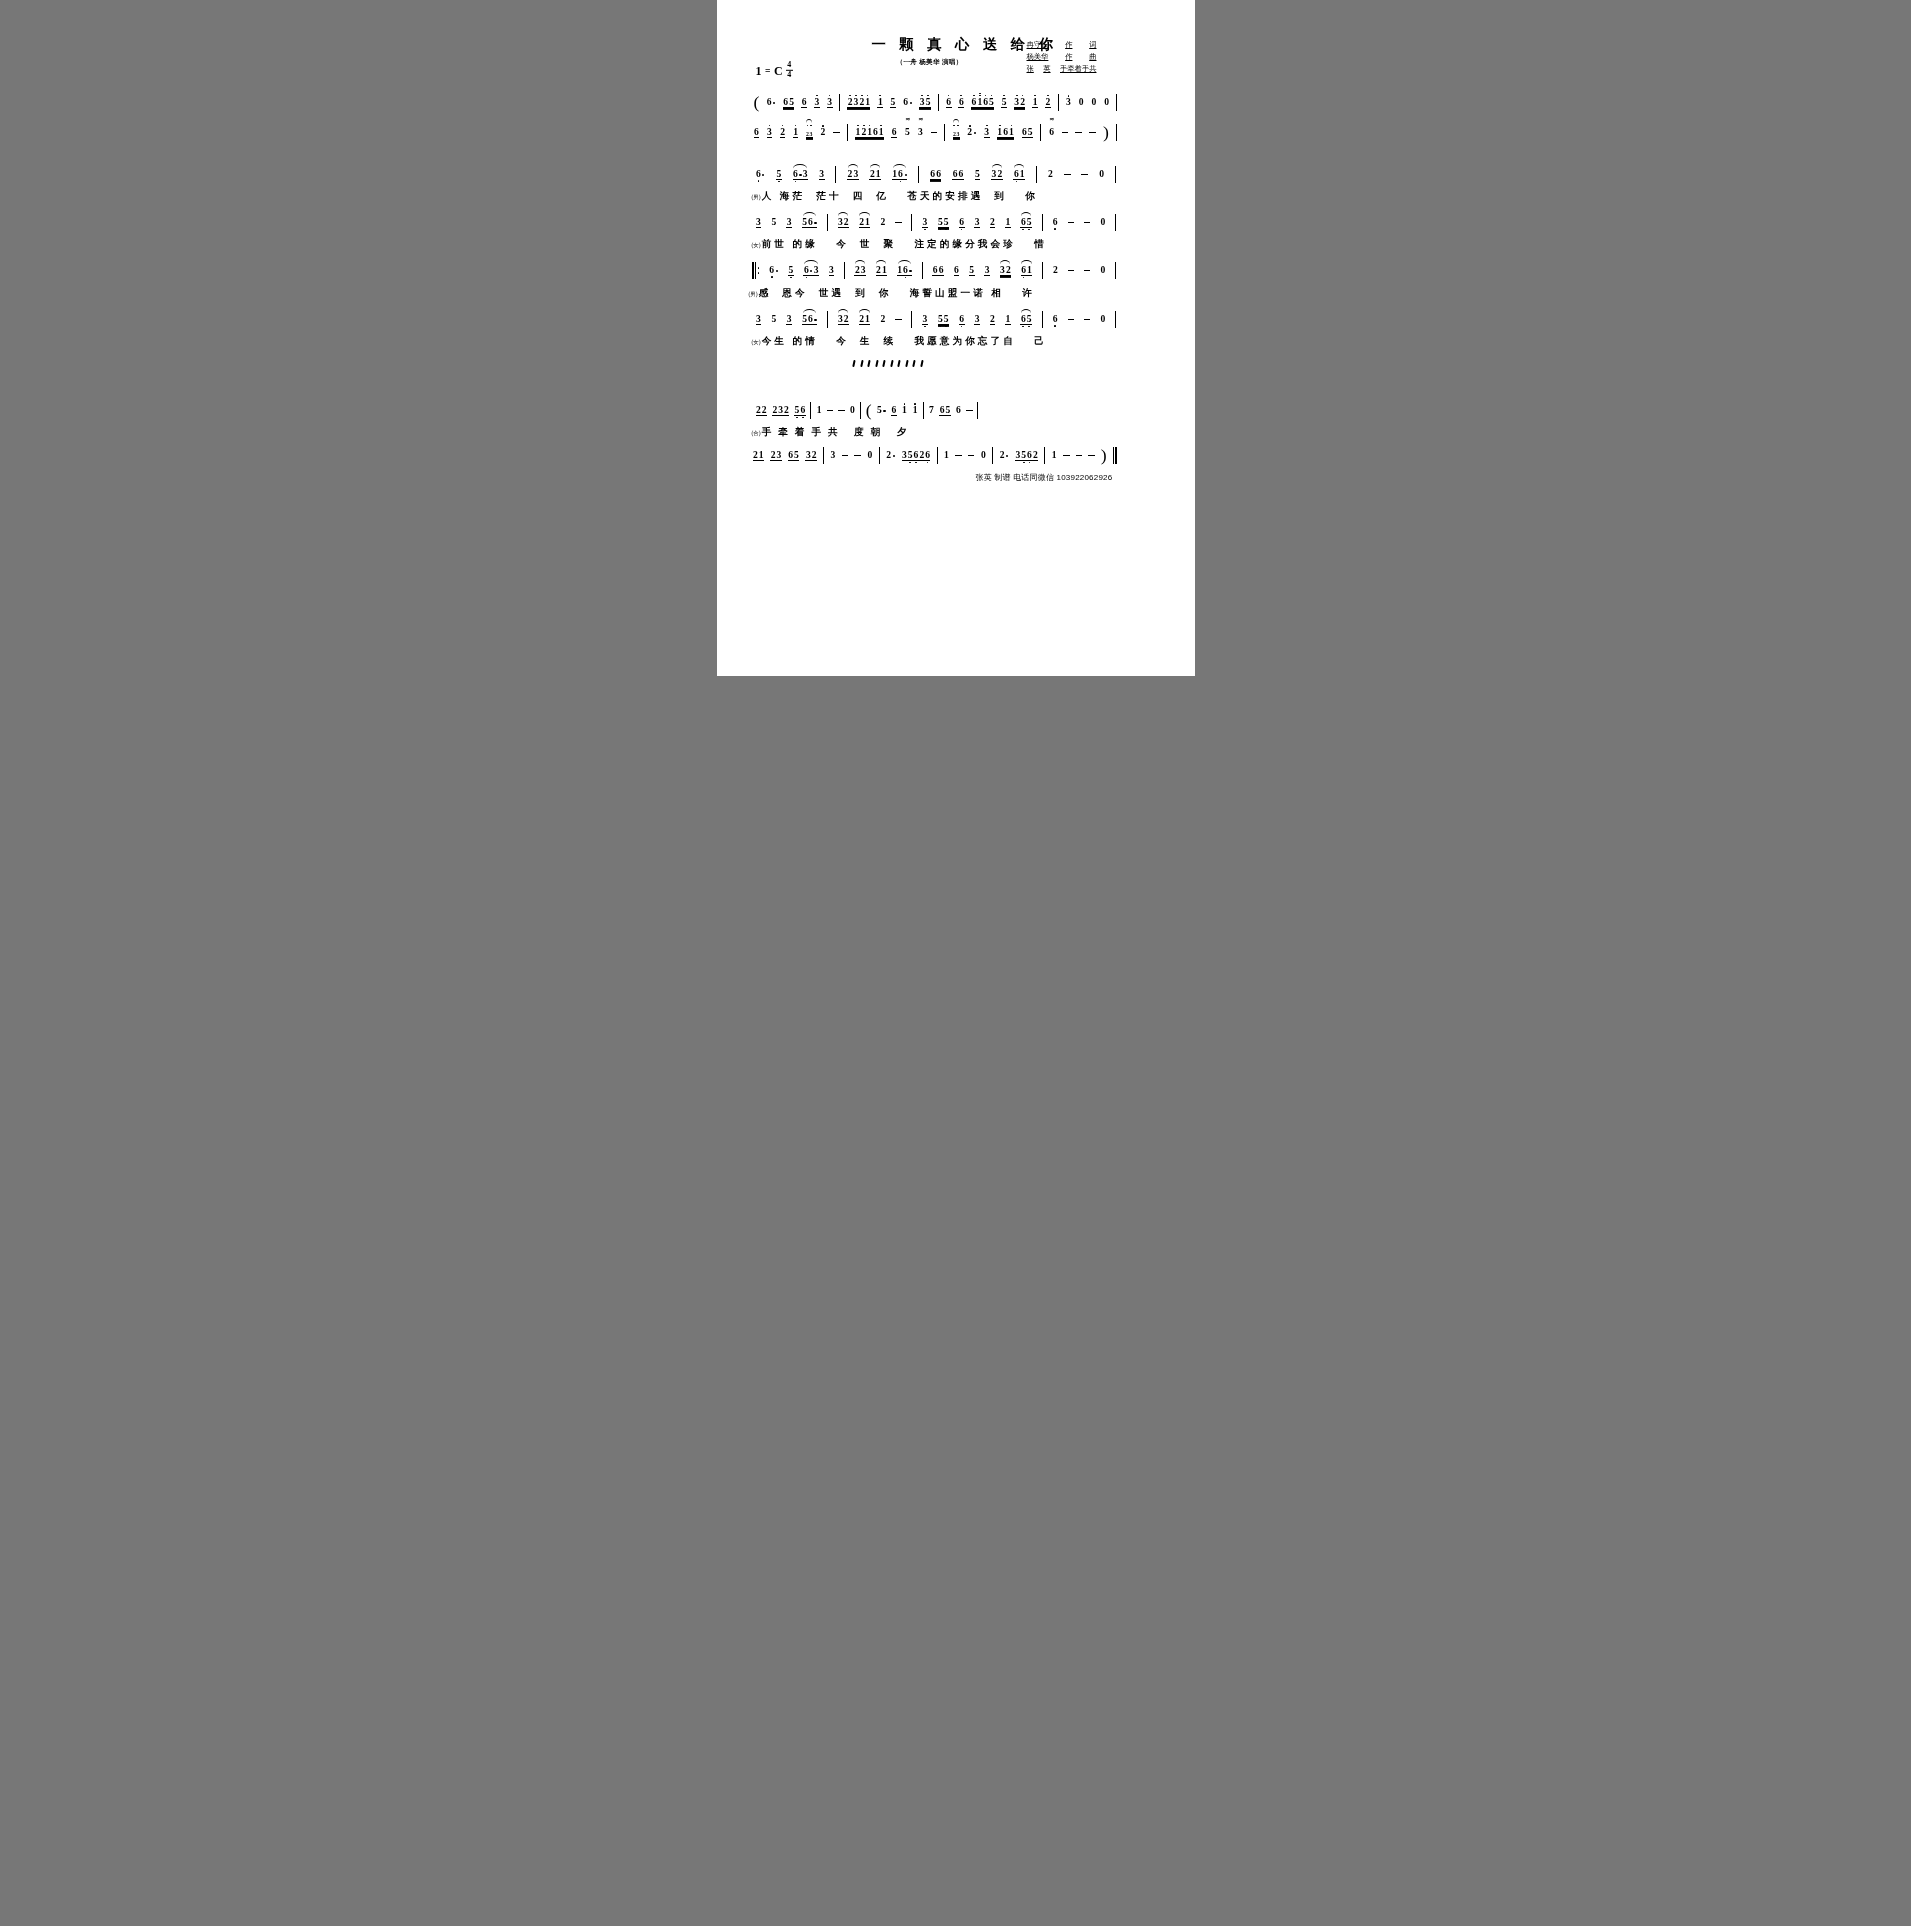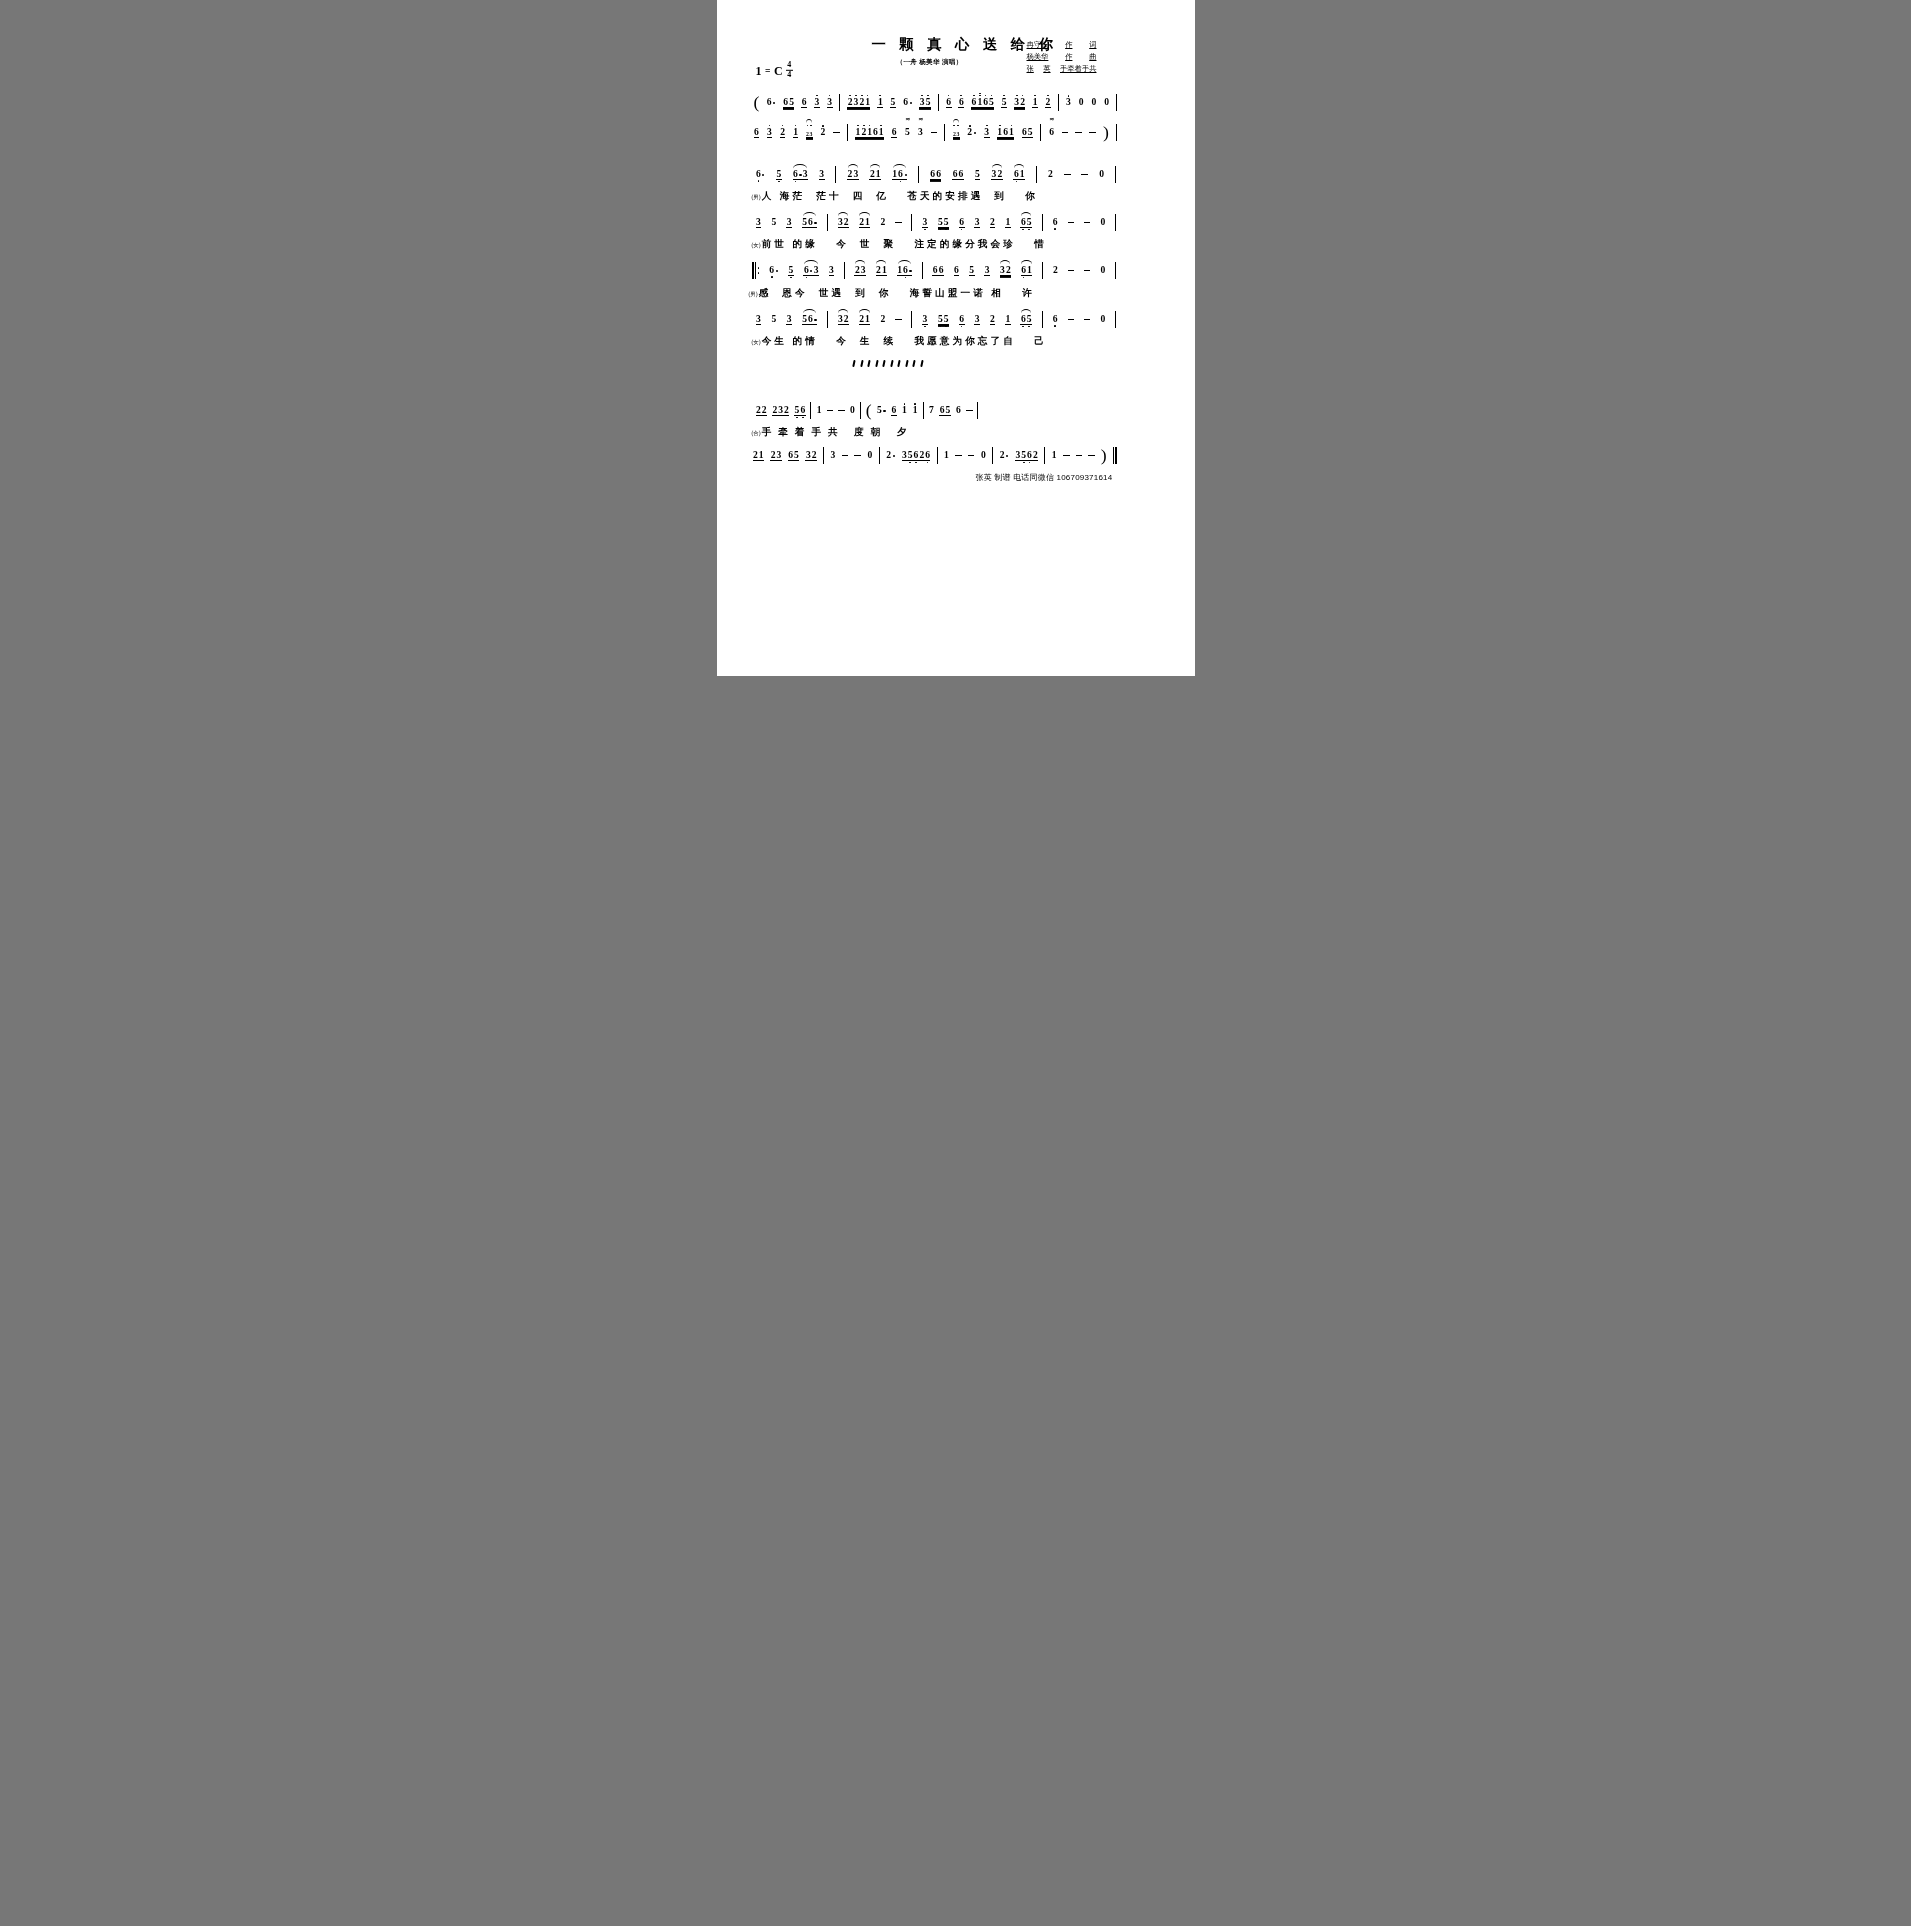--- a/index.html
+++ b/index.html
@@ -2484,15 +2484,15 @@
       <span class="tick"></span>
       <span class="tick"></span>
       <span class="tick"></span>
       <span class="tick"></span>
       <span class="tick"></span>
       <span class="tick"></span>
       <span class="tick"></span>
       <span class="tick"></span>
       <span class="tick"></span>
     </div>
-  <div class="footer" style="left:259px;top:472px;">张英 制谱 电话同微信 106709371614</div>
+  <div class="footer" style="left:259px;top:472px;">张英 制谱 电话同微信 103922062926</div>
 </div>
 
 
 </body></html>

